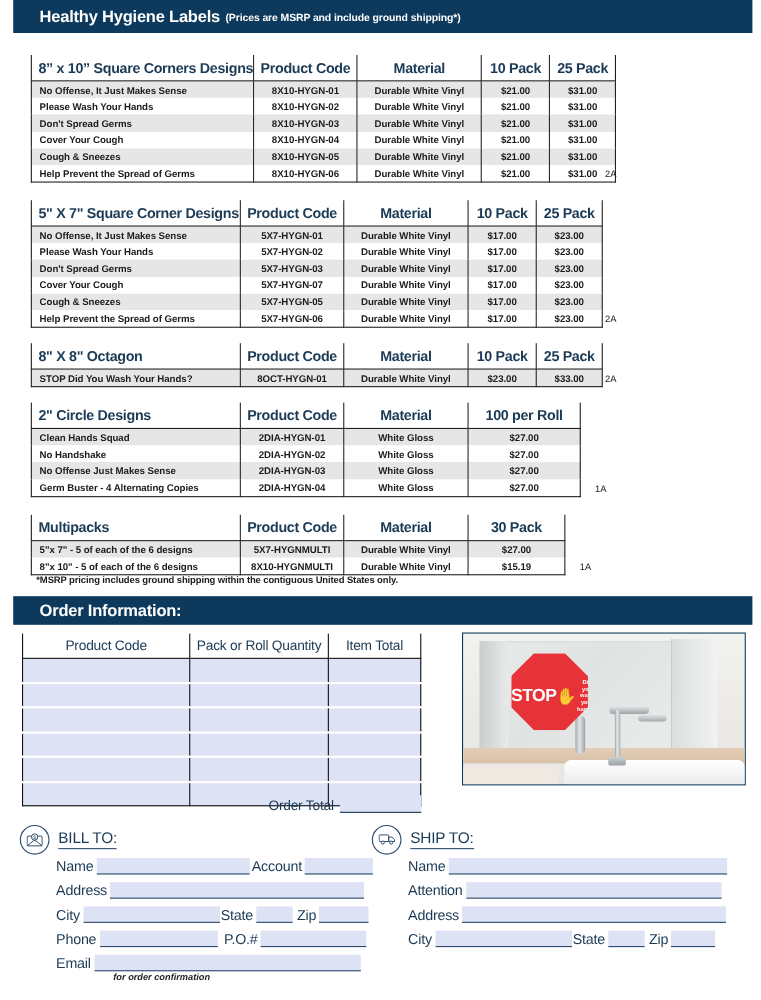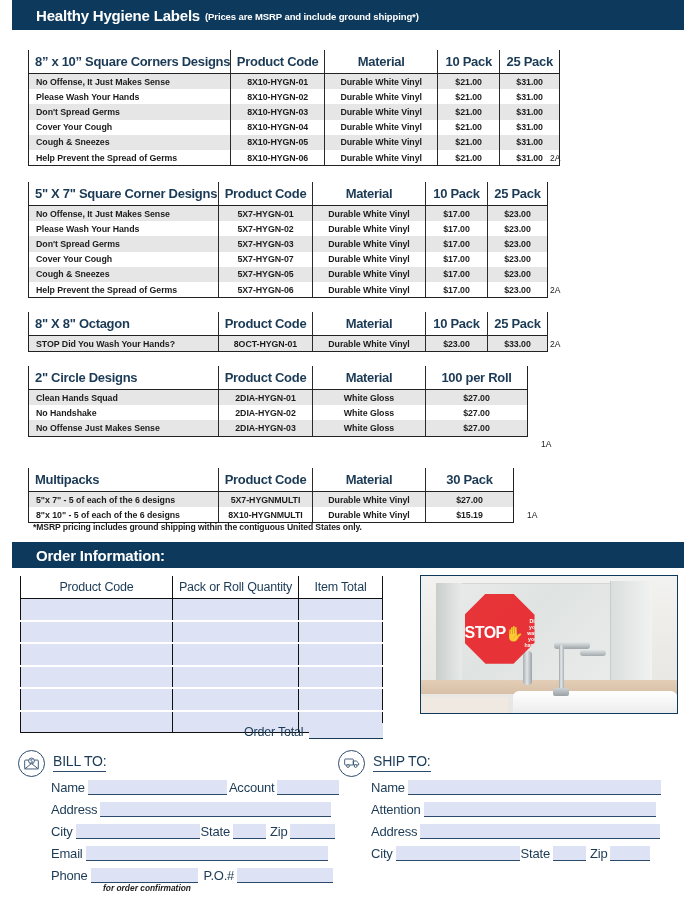--- a/index.html
+++ b/index.html
@@ -355,20 +355,26 @@
             <td>2DIA-HYGN-02</td>
             <td>White Gloss</td>
             <td class="edge-r">$27.00</td>
           </tr>
           <tr>
             <td class="lead edge-l">No Offense Just Makes Sense</td>
             <td>2DIA-HYGN-03</td>
             <td>White Gloss</td>
             <td class="edge-r">$27.00</td>
           </tr>
+          <tr>
+            <td class="lead edge-l">Germ Buster - 4 Alternating Copies</td>
+            <td>2DIA-HYGN-04</td>
+            <td>White Gloss</td>
+            <td class="edge-r">$27.00</td>
+          </tr>
         </tbody>
       </table>
       <div class="tag" style="top: 438.8px; left: 541px;">1A</div>
       <table class="ptable" style="top: 468px;">
         <colgroup>
           <col class="c-name">
           <col class="c-code">
           <col class="c-mat">
           <col class="c-30">
         </colgroup>
@@ -506,29 +512,29 @@
     <div class="frow">
       <span class="flabel">City</span>
       <span class="ffill" style="width:124px"></span>
       <span class="flabel" style="margin-left:1px">State</span>
       <span class="ffill" style="width:33px"></span>
       <span class="flabel" style="margin-left:4px">Zip</span>
       <span class="ffill" style="width:45px"></span>
     </div>
 
     <div class="frow">
-      <span class="flabel">Email</span>
-      <span class="ffill" style="width:242px"></span>
-    </div>
-
-    <div class="frow">
       <span class="flabel">Phone</span>
       <span class="ffill" style="width:107px"></span>
       <span class="flabel" style="margin-left:6px">P.O.#</span>
       <span class="ffill" style="width:96px"></span>
+    </div>
+
+    <div class="frow">
+      <span class="flabel">Email</span>
+      <span class="ffill" style="width:242px"></span>
     </div>
 
     <div class="hint">for order confirmation</div>
   </div>
 
   <div class="form" id="ship-form">
     <div class="form-head">
       <span class="circ-icon">
         <svg width="16" height="12" viewBox="0 0 24 16" fill="none" stroke="#2c4a6b" stroke-width="1.3">
           <rect x="1" y="2" width="13" height="9" rx="1"></rect>

